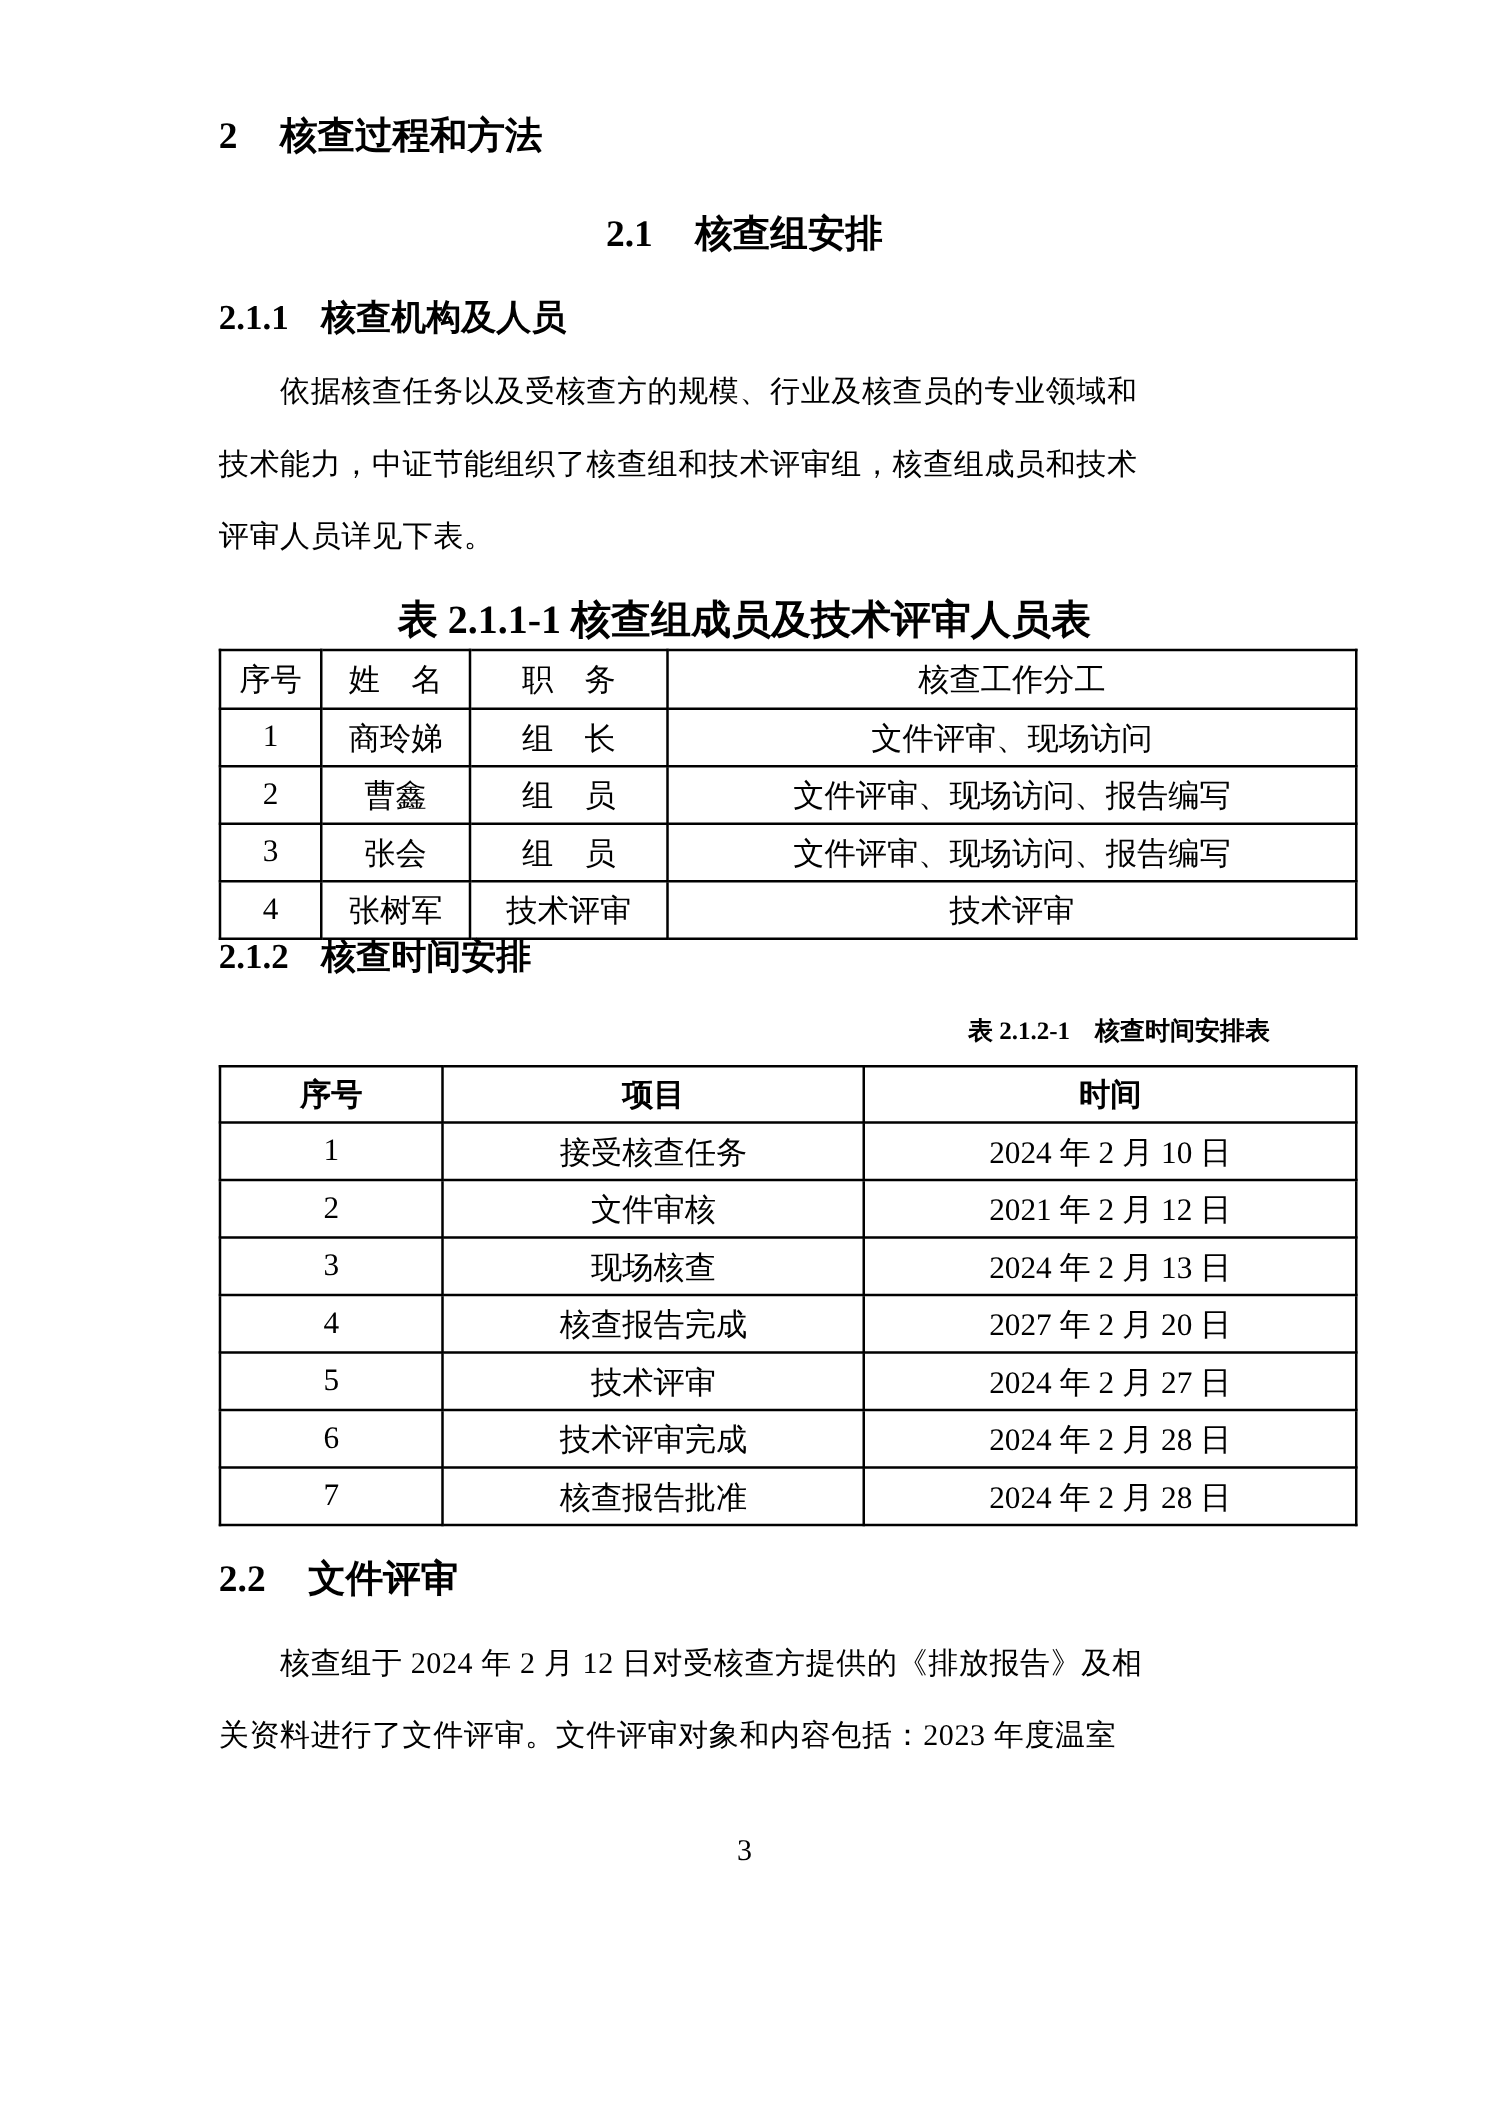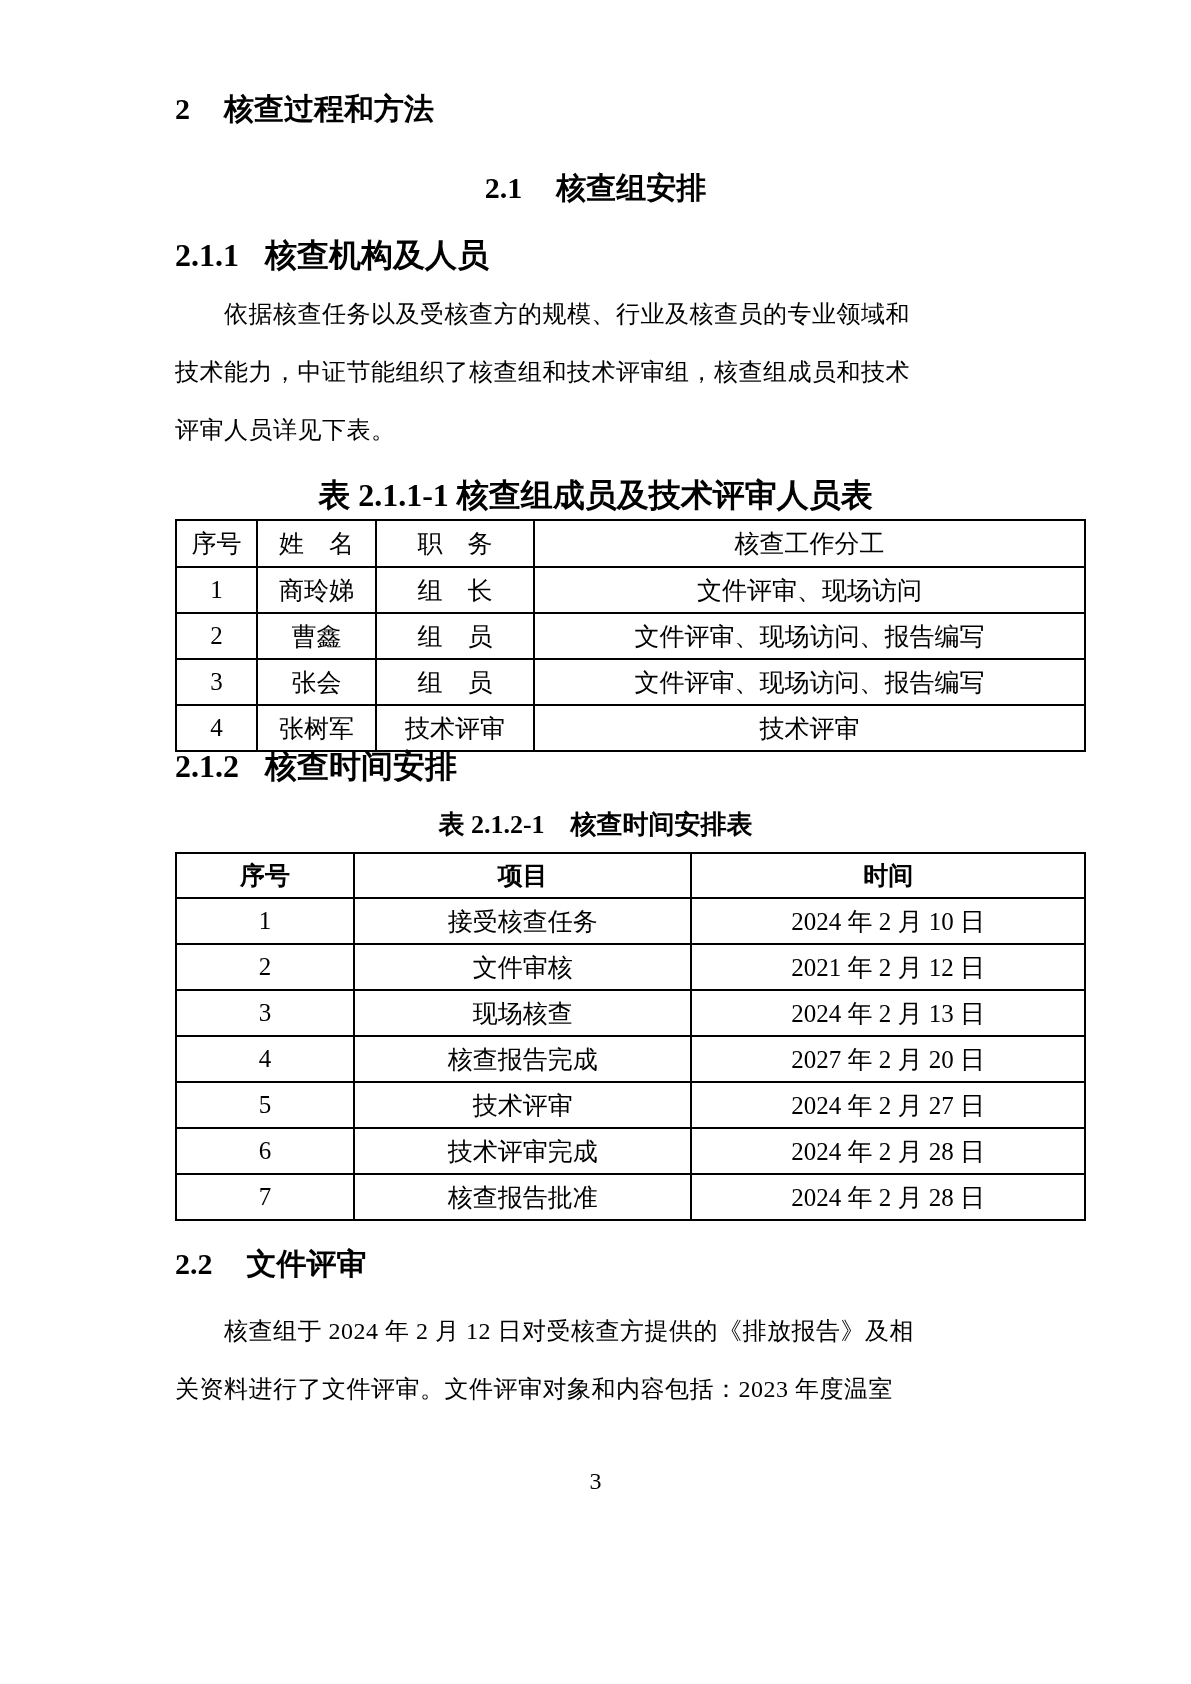--- a/index.html
+++ b/index.html
@@ -1,21 +1,21 @@
 <!DOCTYPE html>
 <html><head>
 <meta charset="utf-8">
 <style>
   * { margin: 0; padding: 0; box-sizing: border-box; }
   html, body { width: 1191px; height: 1684px; background: #ffffff; overflow: hidden; }
   body { font-family: "Liberation Serif", "DejaVu Serif", serif; color: #000; }
   .page { width: 1191px; height: 1684px; padding: 0 175px; position: relative; }
 
   .h-major { font-size: 30px; line-height: 30px; font-weight: bold; }
-  .h-minor { font-size: 32px; line-height: 28px; font-weight: bold; }
+  .h-minor { font-size: 28px; line-height: 28px; font-weight: bold; }
   .h-num { display: inline-block; margin-right: 34px; }
   .h-num-sub { display: inline-block; margin-right: 26px; }
 
   #heading-2    { margin-top: 94px; }
   #heading-2-1  { margin-top: 49px; text-align: center; }
   #heading-2-1-1{ margin-top: 38px; }
 
   .para { font-size: 24px; line-height: 58px; letter-spacing: 0.5px; }
   .para .line { white-space: nowrap; }
   #para-team { margin-top: 16px; }
@@ -28,21 +28,21 @@
   #table-members { margin-top: 11px; }
   #table-members th { height: 47px; }
   #table-members td { height: 46px; }
   #table-members col.c1 { width: 8.9%; }
   #table-members col.c2 { width: 13.1%; }
   #table-members col.c3 { width: 17.4%; }
   #table-members col.c4 { width: 60.6%; }
 
   #heading-2-1-2 { }
 
-  .tbl-caption2 { margin-top: 32px; font-size: 26px; line-height: 26px; font-weight: bold; text-align: center; }
+  .tbl-caption2 { margin-top: 32px; font-size: 20px; line-height: 26px; font-weight: bold; text-align: right; }
 
   #table-schedule { margin-top: 14px; }
   #table-schedule th { height: 45px; font-weight: bold; }
   #table-schedule td { height: 46px; }
   #table-schedule col.c1 { width: 19.6%; }
   #table-schedule col.c2 { width: 37.1%; }
   #table-schedule col.c3 { width: 43.3%; }
 
   #heading-2-2 { margin-top: 28px; }
   #para-docreview { margin-top: 23px; }

